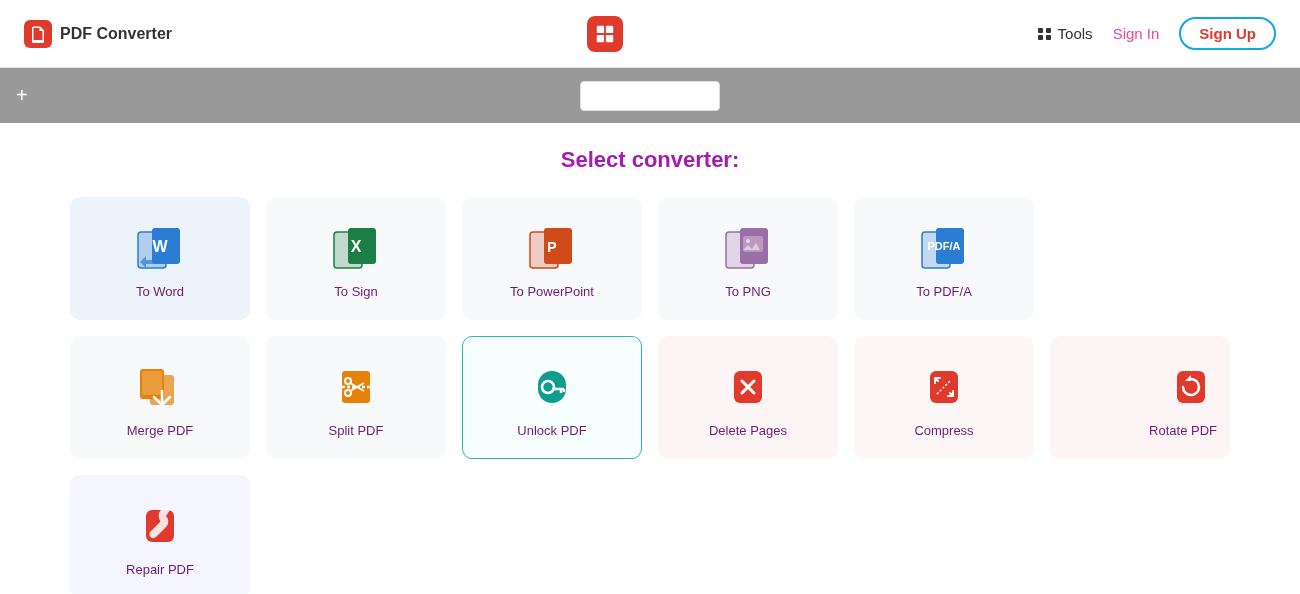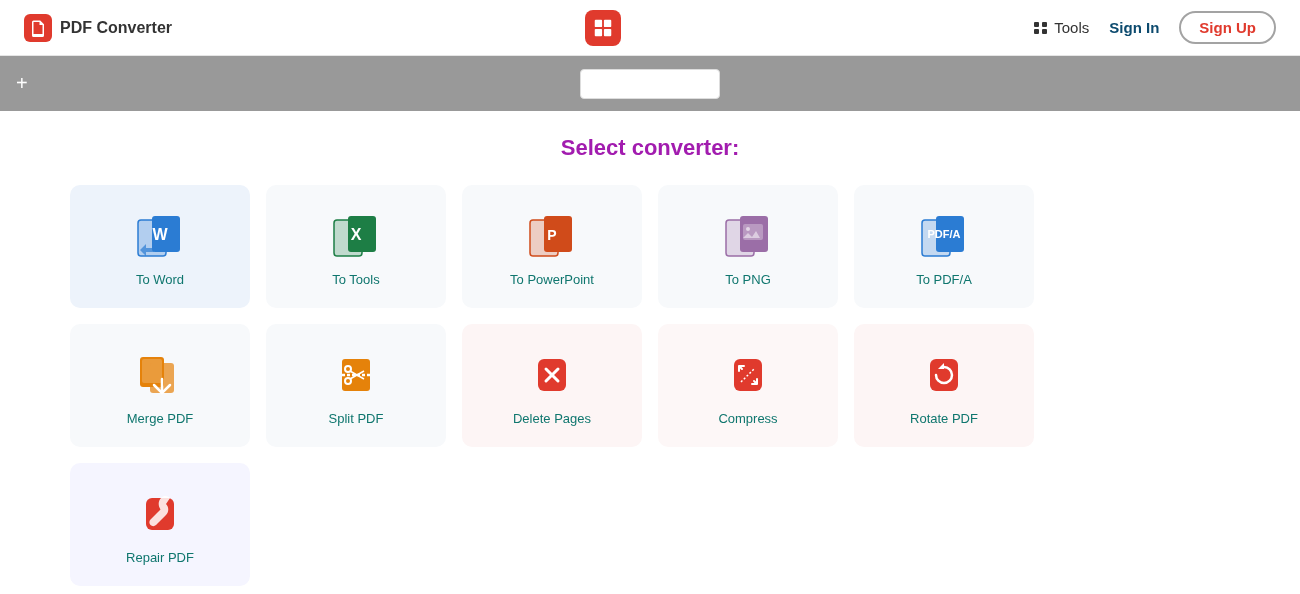--- a/index.html
+++ b/index.html
@@ -4,21 +4,21 @@
   <style>
     * { box-sizing: border-box; margin: 0; padding: 0; }
     body { font-family: -apple-system, BlinkMacSystemFont, 'Segoe UI', sans-serif; background: #fff; color: #333; }
 
     
     .header {
       display: flex;
       align-items: center;
       justify-content: space-between;
       padding: 0 24px;
-      height: 56px;
+      height: 68px;
       border-bottom: 1px solid #e5e5e5;
       background: #fff;
     }
     .header-left {
       display: flex;
       align-items: center;
       gap: 8px;
     }
     .header-logo-icon {
       width: 28px;
@@ -74,26 +74,25 @@
       gap: 2px;
       width: 14px;
     }
     .tools-dots span {
       width: 5px; height: 5px;
       background: #333;
       border-radius: 1px;
     }
     .signin-link {
       font-size: 15px;
-      color: #0c4a6e;
+      color: #ec4899;
       cursor: pointer;
-      font-weight: bold;
     }
     .signup-btn {
-      border: 2px solid #a3a3a3;
+      border: 2px solid #0ea5e9;
       color: #e03a2d;
       background: #fff;
       border-radius: 20px;
       padding: 6px 18px;
       font-size: 15px;
       font-weight: 600;
       cursor: pointer;
     }
 
     
@@ -151,34 +150,34 @@
       padding: 24px 12px 20px;
       cursor: pointer;
       border: 1px solid transparent;
       transition: border-color 0.15s, background 0.15s;
       min-height: 110px;
     }
     .converter-card.active { background: #edf3fb; }
     .converter-card.highlight { background: #f7fffe; border-color: #38b2ac; }
     .converter-card.compress-bg { background: #fdf7f7; }
     .converter-card.delete-bg { background: #fdf5f5; }
-    .converter-card.rotate-bg { background: #fdf5f5; }
+    .converter-card.rotate-bg { background: #fdf5f5; align-items: flex-end; }
     .converter-card.repair-bg { background: #f5f5ff; }
 
     .card-icon {
       width: 52px;
       height: 52px;
       margin-bottom: 10px;
       display: flex;
       align-items: center;
       justify-content: center;
     }
     .card-label {
       font-size: 13px;
-      color: #0f766e;
+      color: #701a75;
       text-align: center;
     }
 
     
     .converter-icon {
       width: 52px;
       height: 52px;
     }
   </style>
 </head>
@@ -248,21 +247,21 @@
 
     <div class="converter-card">
       <div class="card-icon">
         <svg class="converter-icon" viewBox="0 0 52 52" fill="none" xmlns="http://www.w3.org/2000/svg">
           <rect x="4" y="10" width="28" height="36" rx="3" fill="#1d7e45" opacity="0.25"></rect>
           <rect x="4" y="10" width="28" height="36" rx="3" fill="none" stroke="#1d7e45" stroke-width="1.5"></rect>
           <rect x="18" y="6" width="28" height="36" rx="3" fill="#1d7e45"></rect>
           <text x="26" y="30" font-size="16" font-weight="900" fill="white" font-family="Arial" text-anchor="middle">X</text>
         </svg>
       </div>
-      <span class="card-label">To Tools</span>
+      <span class="card-label">To Sign</span>
     </div>
 
     <div class="converter-card">
       <div class="card-icon">
         <svg class="converter-icon" viewBox="0 0 52 52" fill="none" xmlns="http://www.w3.org/2000/svg">
           <rect x="4" y="10" width="28" height="36" rx="3" fill="#d04b1a" opacity="0.25"></rect>
           <rect x="4" y="10" width="28" height="36" rx="3" fill="none" stroke="#d04b1a" stroke-width="1.5"></rect>
           <rect x="18" y="6" width="28" height="36" rx="3" fill="#d04b1a"></rect>
           <text x="26" y="30" font-size="14" font-weight="900" fill="white" font-family="Arial" text-anchor="middle">P</text>
         </svg>
@@ -324,20 +323,33 @@
 
           <circle cx="18" cy="20" r="3" stroke="white" stroke-width="2" fill="none"></circle>
           <circle cx="18" cy="32" r="3" stroke="white" stroke-width="2" fill="none"></circle>
           <line x1="20" y1="22" x2="34" y2="30" stroke="white" stroke-width="1.5"></line>
           <line x1="20" y1="30" x2="34" y2="22" stroke="white" stroke-width="1.5"></line>
         </svg>
       </div>
       <span class="card-label">Split PDF</span>
     </div>
 
+    <div class="converter-card highlight">
+      <div class="card-icon">
+        <svg class="converter-icon" viewBox="0 0 52 52" fill="none" xmlns="http://www.w3.org/2000/svg">
+          <rect x="12" y="10" width="28" height="32" rx="14" fill="#0f9e8e"></rect>
+
+          <circle cx="22" cy="26" r="6" stroke="white" stroke-width="2.5" fill="none"></circle>
+          <line x1="26" y1="28" x2="38" y2="28" stroke="white" stroke-width="2.5"></line>
+          <line x1="35" y1="28" x2="35" y2="32" stroke="white" stroke-width="2.5"></line>
+          <line x1="38" y1="28" x2="38" y2="31" stroke="white" stroke-width="2.5"></line>
+        </svg>
+      </div>
+      <span class="card-label">Unlock PDF</span>
+    </div>
 
     <div class="converter-card delete-bg">
       <div class="card-icon">
         <svg class="converter-icon" viewBox="0 0 52 52" fill="none" xmlns="http://www.w3.org/2000/svg">
           <rect x="12" y="10" width="28" height="32" rx="6" fill="#e03a2d"></rect>
 
           <line x1="20" y1="20" x2="32" y2="32" stroke="white" stroke-width="3" stroke-linecap="round"></line>
           <line x1="32" y1="20" x2="20" y2="32" stroke="white" stroke-width="3" stroke-linecap="round"></line>
         </svg>
       </div>

